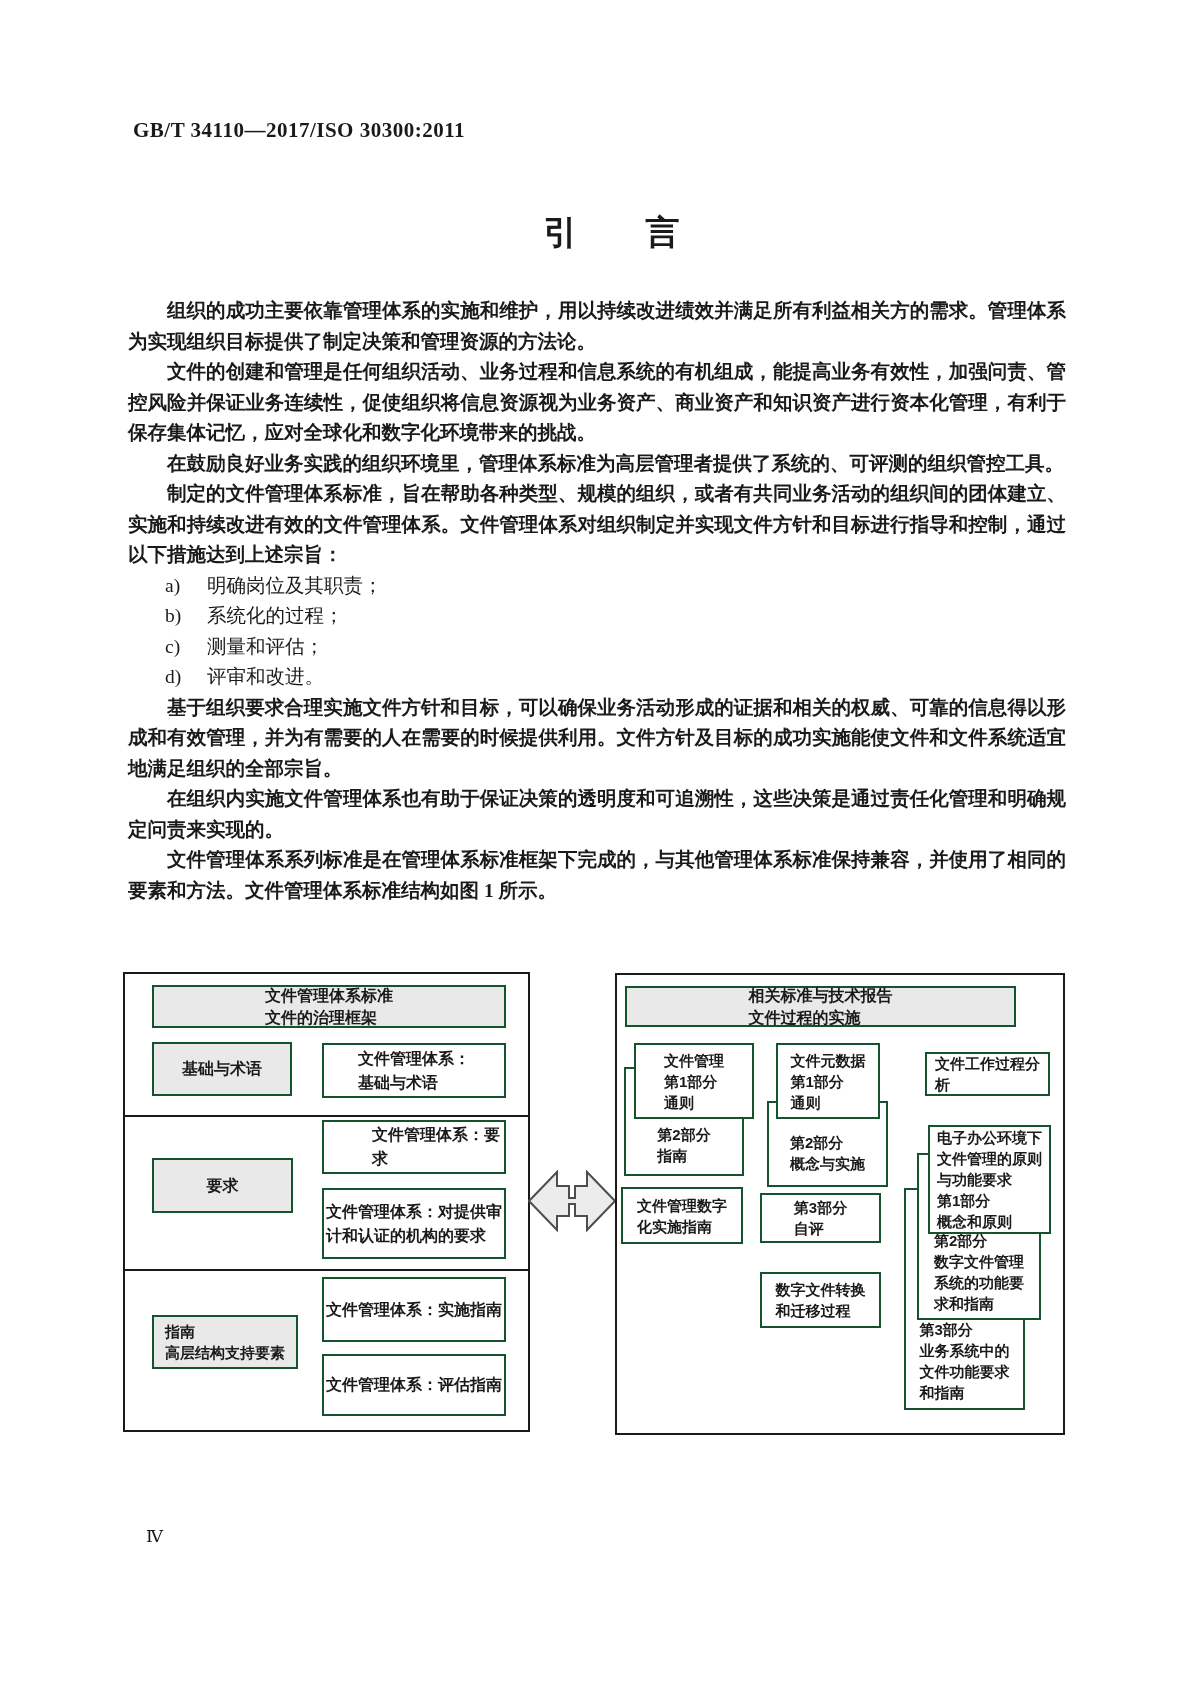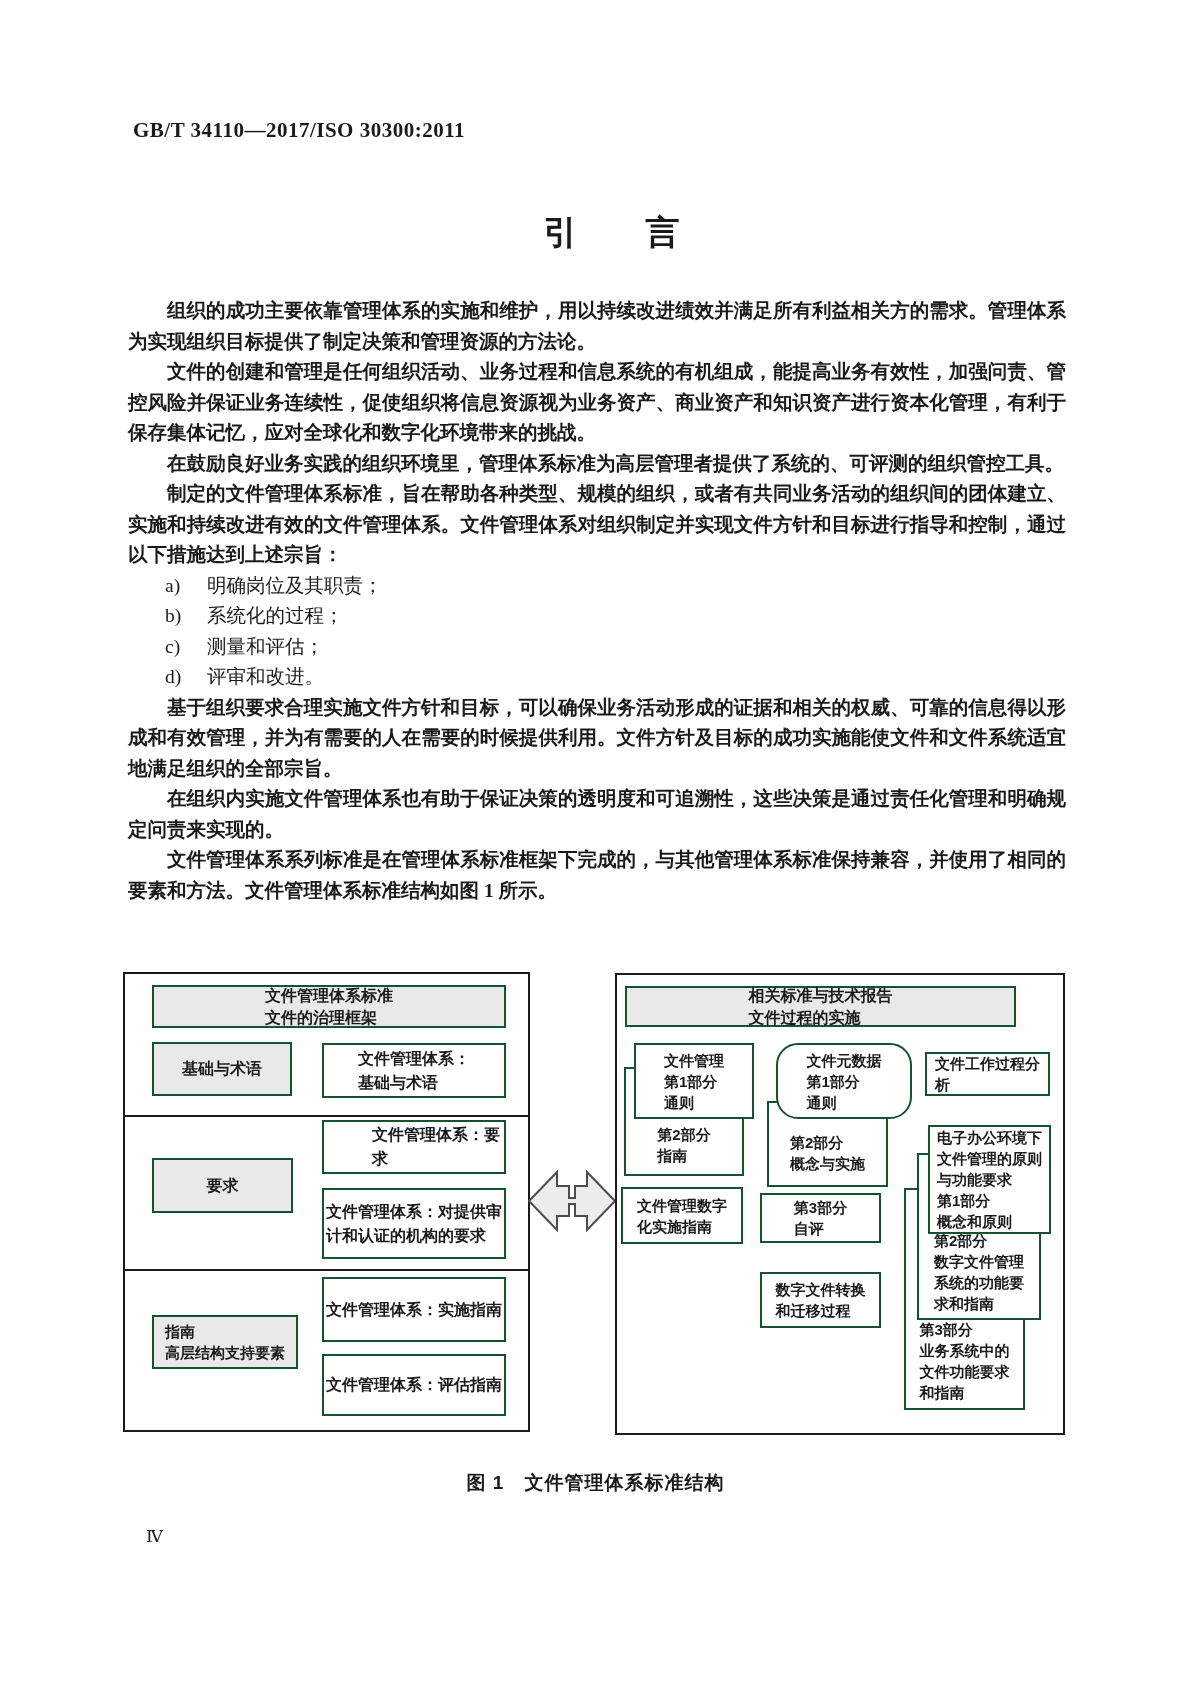--- a/index.html
+++ b/index.html
@@ -112,21 +112,21 @@
       <div class="dbox tuck" style="left:7px; top:92px; width:120px; height:109px; z-index:2; padding-bottom:8px;">第2部分
 指南</div>
       <div class="dbox" style="left:17px; top:68px; width:120px; height:76px; z-index:3;">文件管理
 第1部分
 通则</div>
       <div class="dbox" style="left:4px; top:212px; width:122px; height:57px;">文件管理数字
 化实施指南</div>
 
       <div class="dbox tuck" style="left:150px; top:126px; width:121px; height:86px; z-index:2; padding-bottom:11px;">第2部分
 概念与实施</div>
-      <div class="dbox" style="left:159px; top:68px; width:136px; height:76px; z-index:3;border-radius:22px;">文件元数据
+      <div class="dbox" style="left:159px; top:68px; width:104px; height:76px; z-index:3;">文件元数据
 第1部分
 通则</div>
       <div class="dbox" style="left:143px; top:218px; width:121px; height:50px;">第3部分
 自评</div>
       <div class="dbox" style="left:143px; top:297px; width:121px; height:56px;">数字文件转换
 和迁移过程</div>
 
       <div class="dbox" style="left:308px; top:77px; width:125px; height:44px;">文件工作过程分
 析</div>
       <div class="dbox tuck" style="left:287px; top:213px; width:121px; height:222px; z-index:1; padding-bottom:5px;">第3部分
@@ -139,17 +139,16 @@
 求和指南</div>
       <div class="dbox" style="left:311px; top:150px; width:123px; height:109px; z-index:3;">电子办公环境下
 文件管理的原则
 与功能要求
 第1部分
 概念和原则</div>
     </div>
 
   </div>
 
-  <div class="fig-caption">图 1　文件管理体系标准结构</div>
 
   <div class="page-number">Ⅳ</div>
 
 </div>
 
 </body></html>

